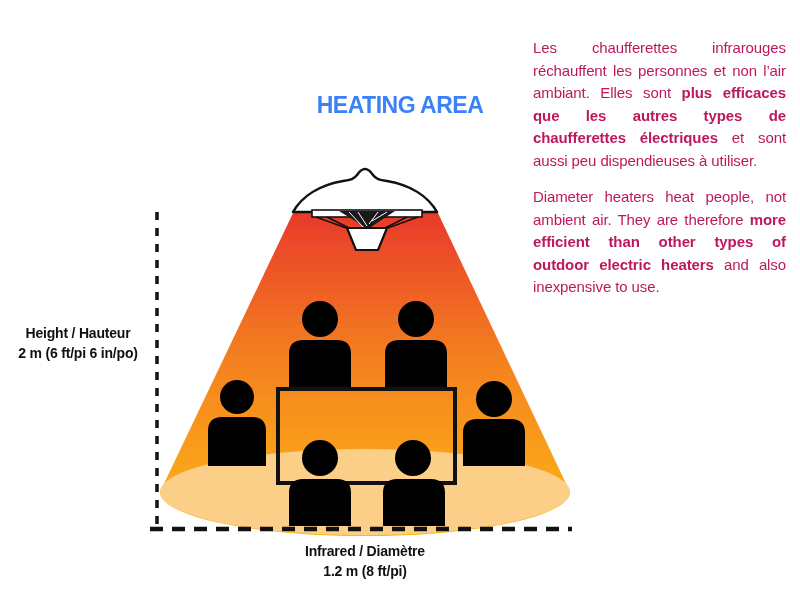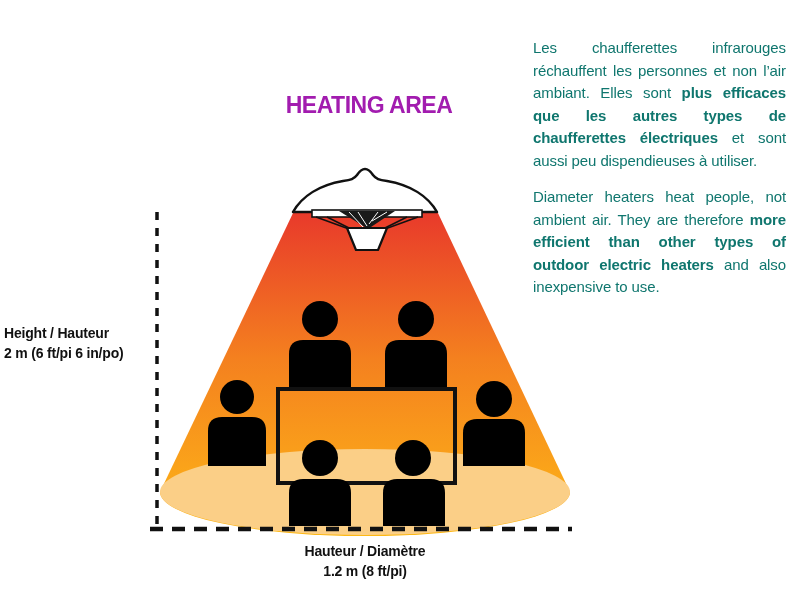--- a/index.html
+++ b/index.html
@@ -12,33 +12,34 @@
     font-family: "Liberation Sans", "DejaVu Sans", sans-serif;
     color: #111111;
   }
   .stage svg.diagram {
     position: absolute;
     left: 0; top: 0;
     width: 800px; height: 600px;
   }
   .title-block {
     position: absolute;
-    left: 234px; top: 88px;
+    left: 265px; top: 88px;
     width: 270px;
     text-align: center;
     font-weight: bold;
     font-size: 23px;
     line-height: 35px;
     letter-spacing: -0.5px;
-    color: #a21caf;
+    color: #3b82f6;
   }
   .height-label {
     position: absolute;
     left: 4px; top: 323px;
     width: 148px;
+    text-align: center;
     font-weight: bold;
     font-size: 14px;
     line-height: 20px;
     letter-spacing: -0.2px;
   }
   .diameter-label {
     position: absolute;
     left: 255px; top: 541px;
     width: 220px;
     text-align: center;
@@ -48,21 +49,21 @@
     letter-spacing: -0.2px;
   }
   .desc-panel {
     position: absolute;
     left: 533px; top: 37px;
     width: 253px;
     font-size: 15px;
     line-height: 22.5px;
     text-align: justify;
     letter-spacing: -0.1px;
-    color: #0f766e;
+    color: #be185d;
   }
   .desc-panel p { margin: 0 0 14px 0; }
   .desc-panel b { font-weight: bold; }
 </style>
 </head>
 <body>
 
 <div class="stage">
 
   <svg class="diagram" viewBox="0 0 800 600" aria-hidden="true">
@@ -139,21 +140,21 @@
   <div class="title-block">
     <div>HEATING AREA</div>
   </div>
 
   <div class="height-label">
     <div>Height / Hauteur</div>
     <div>2 m (6 ft/pi 6 in/po)</div>
   </div>
 
   <div class="diameter-label">
-    <div>Hauteur / Diamètre</div>
+    <div>Infrared / Diamètre</div>
     <div>1.2 m (8 ft/pi)</div>
   </div>
 
   <div class="desc-panel">
     <p><span>Les chaufferettes infrarouges réchauffent les personnes et non l’air ambiant. Elles sont </span><b>plus efficaces que les autres types de chaufferettes électriques</b><span> et sont aussi peu dispendieuses à utiliser.</span></p>
     <p><span>Diameter heaters heat people, not ambient air. They are therefore </span><b>more efficient than other types of outdoor electric heaters</b><span> and also inexpensive to use.</span></p>
   </div>
 
 </div>
 

